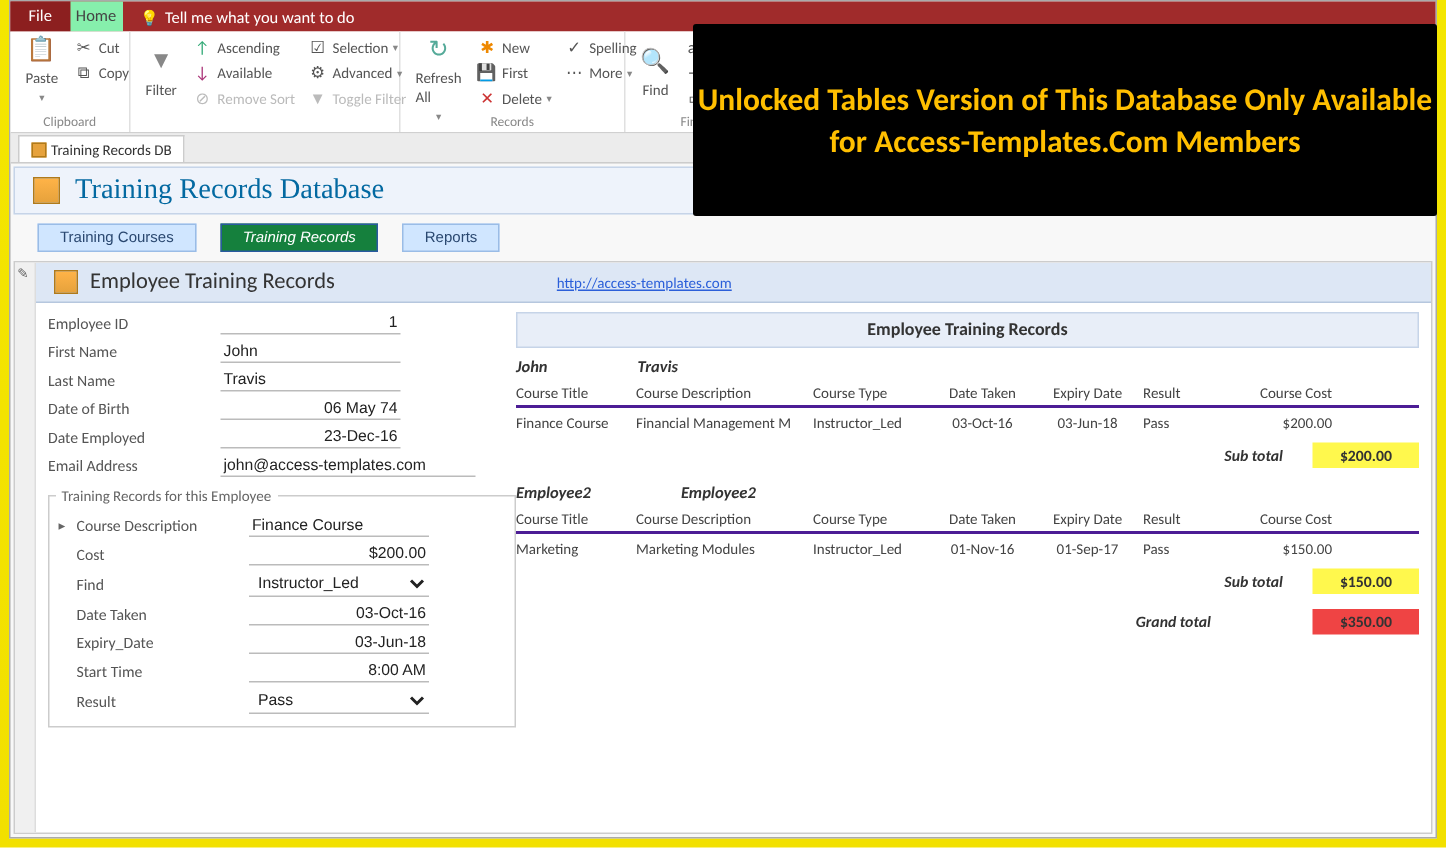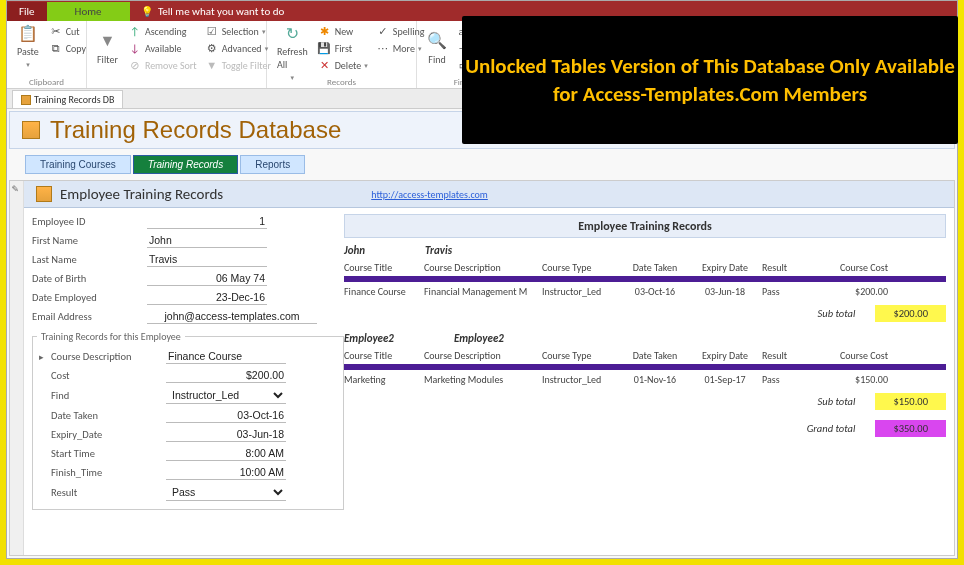--- a/index.html
+++ b/index.html
@@ -1,22 +1,22 @@
 <!DOCTYPE html>
 <html><head>
 <meta charset="utf-8">
 <style>
 * { box-sizing: border-box; margin: 0; padding: 0; }
 body { width: 964px; height: 565px; font-family: "Segoe UI", Calibri, Arial, sans-serif; font-size: 11px; background: linear-gradient(#f4e600 0%, #f2e000 100%); overflow: hidden; position: relative; }
 .app { position: absolute; left: 6px; top: 0; right: 6px; bottom: 6px; background: #f8f8f8; border: 1px solid #aaa; display: flex; flex-direction: column; }
 
 
-.titlebar { height: 20px; background: #a02b2b; display: flex; align-items: center; color: #fff; font-size: 11px; }
+.titlebar { height: 20px; background: #a02b2b; display: flex; color: #fff; font-size: 11px; }
 .tb-file { padding: 3px 12px; background: #8c1f1f; }
-.tb-home { padding: 3px 28px; background: #84cc16; color: #444; }
+.tb-home { padding: 3px 4px; background: #86efac; color: #444; }
 .tb-tell { padding: 3px 12px; display: flex; align-items: center; gap: 4px; }
 .tb-tell .bulb { color: #ffd; font-size: 10px; }
 
 
 .ribbon { height: 68px; background: #fff; border-bottom: 1px solid #d0d0d0; display: flex; }
 .rgroup { border-right: 1px solid #e0e0e0; display: flex; flex-direction: column; position: relative; padding: 2px 6px 12px; }
 .rgroup .lbl { position: absolute; left: 0; right: 0; bottom: 0; text-align: center; font-size: 9px; color: #888; padding: 1px; }
 .rcol { display: flex; flex-direction: column; gap: 1px; }
 .ritem { display: flex; align-items: center; gap: 3px; font-size: 10px; color: #555; padding: 1px 2px; white-space: nowrap; }
 .ricon { width: 14px; height: 14px; display: inline-flex; align-items: center; justify-content: center; font-size: 11px; }
@@ -26,24 +26,24 @@
 .dd { font-size: 7px; color: #888; }
 
 
 .tabstrip { height: 20px; background: #ececec; border-bottom: 1px solid #ccc; display: flex; align-items: end; padding-left: 5px; gap: 2px; }
 .filetab { background: #fff; border: 1px solid #ccc; border-bottom: none; padding: 2px 8px; font-size: 10px; color: #333; display: flex; align-items: center; gap: 3px; }
 .filetab .fi { width: 10px; height: 10px; background: #e6a23c; border: 1px solid #b07a1a; }
 
 
 .dbhdr { background: #eef3fb; border: 1px solid #c6d4e8; margin: 2px; padding: 4px 12px; display: flex; align-items: center; gap: 10px; }
 .dbhdr .icon { width: 18px; height: 18px; background: linear-gradient(#ffb347,#e6a23c); border: 1px solid #b07a1a; }
-.dbhdr h2 { font-size: 24px; color: #a16207; font-weight: normal; font-family: Liberation Sans, sans-serif; }
+.dbhdr h2 { font-size: 19px; color: #0369a1; font-weight: normal; font-family: Liberation Serif, serif; }
 .dbhdr a { color: #2b5fd9; font-size: 11px; text-decoration: underline; margin-left: auto; margin-right: 20px; }
 
-.navbar { padding: 4px 18px; display: flex; gap: 2px; }
+.navbar { padding: 4px 18px; display: flex; gap: 16px; }
 .nbtn { background: #d0e6ff; border: 1px solid #9abce6; padding: 3px 14px; font-size: 10px; color: #2a4870; cursor: pointer; }
 .nbtn.active { background: #15803d; color: #fff; border-color: #2a5aa0; font-style: italic; }
 
 
 .formwrap { flex: 1; margin: 2px; border: 1px solid #ccc; background: #fff; overflow: hidden; display: flex; }
 .recnav { width: 14px; background: #f0f0f0; border-right: 1px solid #ddd; }
 .recmark { width: 10px; height: 14px; margin: 2px auto; color: #666; font-size: 9px; }
 .formbody { flex: 1; overflow: hidden; }
 
 .formhdr { background: #dde7f5; border-bottom: 1px solid #b6c7de; padding: 4px 12px; display: flex; align-items: center; gap: 8px; margin-bottom: 6px; }
@@ -63,28 +63,28 @@
 
 fieldset { border: 1px solid #ccc; margin-top: 6px; padding: 6px 4px 4px; }
 fieldset legend { font-size: 10px; color: #666; padding: 0 4px; }
 .subrec { width: 14px; }
 
 .reporthdr { background: #e8eef8; border: 1px solid #c6d4e8; padding: 4px; margin-bottom: 6px; }
 .reporthdr h4 { text-align: center; font-size: 12px; font-weight: bold; color: #333; }
 
 .grp { margin-bottom: 10px; }
 .grpname { display: flex; gap: 60px; font-weight: bold; font-style: italic; font-size: 11px; color: #333; margin-bottom: 4px; }
-.thdr { display: grid; grid-template-columns: 80px 118px 80px 70px 70px 50px 80px; font-size: 10px; color: #444; border-bottom: 6px solid #4c1d95; padding-bottom: 2px; }
+.thdr { display: grid; grid-template-columns: 80px 118px 80px 70px 70px 50px 80px; font-size: 10px; color: #444; border-bottom: 2px solid #4c1d95; padding-bottom: 2px; }
 .trow { display: grid; grid-template-columns: 80px 118px 80px 70px 70px 50px 80px; font-size: 10px; color: #444; padding: 3px 0; }
 .trow .tc, .thdr .tc { white-space: nowrap; overflow: hidden; text-overflow: ellipsis; padding-right: 4px; }
 .tc.r { text-align: right; }
 .tc.c { text-align: center; }
-.subtotal { display: flex; justify-content: flex-end; align-items: center; gap: 20px; font-size: 10.5px; font-weight: normal; font-style: italic; color: #333; margin-top: 4px; }
+.subtotal { display: flex; justify-content: flex-end; align-items: center; gap: 20px; font-size: 10.5px; font-weight: bold; font-style: italic; color: #333; margin-top: 4px; }
 .subtotal .amt { background: #fff84d; padding: 2px 18px; font-style: normal; }
-.grandtotal .amt { background: #d946ef; }
+.grandtotal .amt { background: #ef4444; margin-left: 48px; }
 
 
 .overlay { position: absolute; right: 6px; top: 16px; width: 496px; height: 128px; background: #000; border-radius: 2px; display: flex; align-items: center; justify-content: center; text-align: center; }
 .overlay span { color: #ffbf00; font-size: 21px; font-weight: bold; line-height: 1.35; font-family: Calibri; }
 </style>
 </head>
 <body>
 
 <div class="app">
 
@@ -270,21 +270,21 @@
           <div class="fld">
               <label>Date of Birth</label>
               <input class="inp r" value="06 May 74" style="">
             </div>
           <div class="fld">
               <label>Date Employed</label>
               <input class="inp r" value="23-Dec-16" style="">
             </div>
           <div class="fld">
               <label>Email Address</label>
-              <input class="inp" style="max-width: 170px; text-align: center;" value="john@access-templates.com">
+              <input class="inp" style="max-width: 170px;" value="john@access-templates.com">
             </div>
 
           <fieldset>
             <legend>Training Records for this Employee</legend>
             <div style="display:flex">
               <div class="subrec">
                   <div class="recmark">▸</div>
                 </div>
               <div style="flex:1">
                 <div class="fld">
@@ -303,24 +303,20 @@
                     <label>Date Taken</label>
                     <input class="inp r" value="03-Oct-16" style="">
                   </div>
                 <div class="fld">
                     <label>Expiry_Date</label>
                     <input class="inp r" value="03-Jun-18" style="">
                   </div>
                 <div class="fld">
                     <label>Start Time</label>
                     <input class="inp r" value="8:00 AM" style="">
-                  </div>
-                <div class="fld">
-                    <label>Finish_Time</label>
-                    <input class="inp r" value="10:00 AM" style="">
                   </div>
                 <div class="fld">
                     <label>Result</label>
                     <select class="inp"><option>Pass</option></select>
                   </div>
               </div>
             </div>
           </fieldset>
         </div>
 

